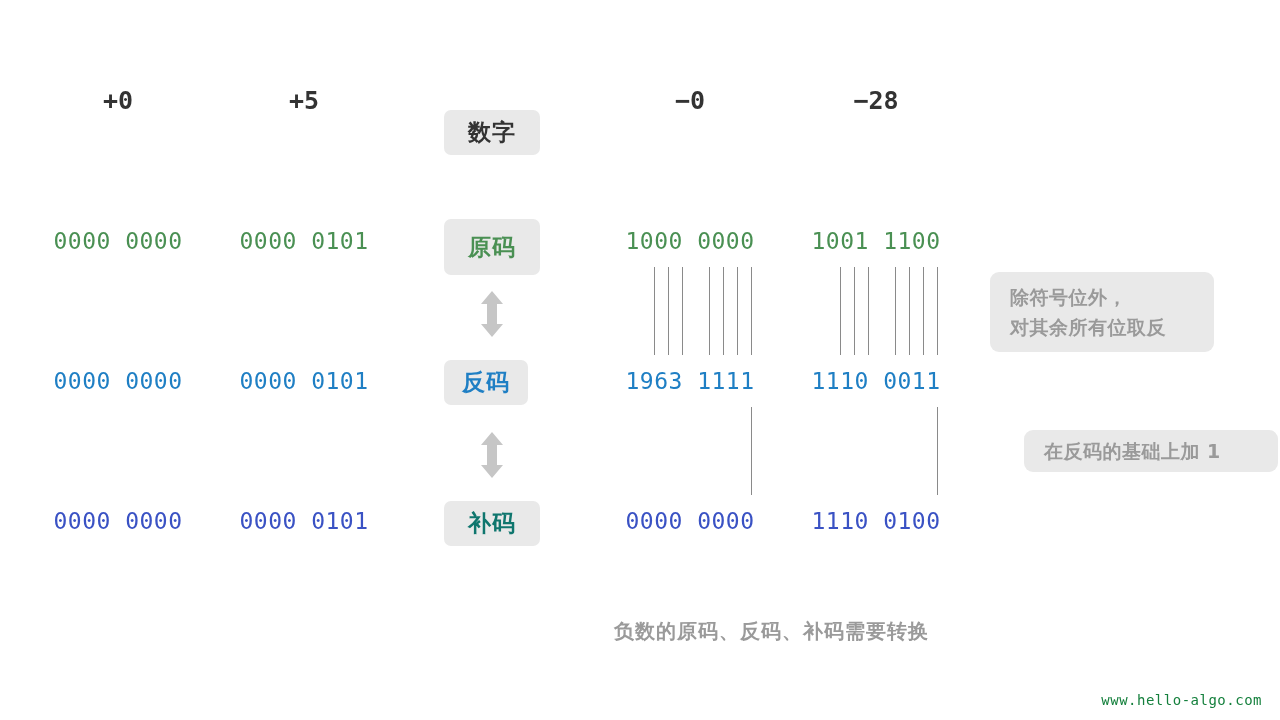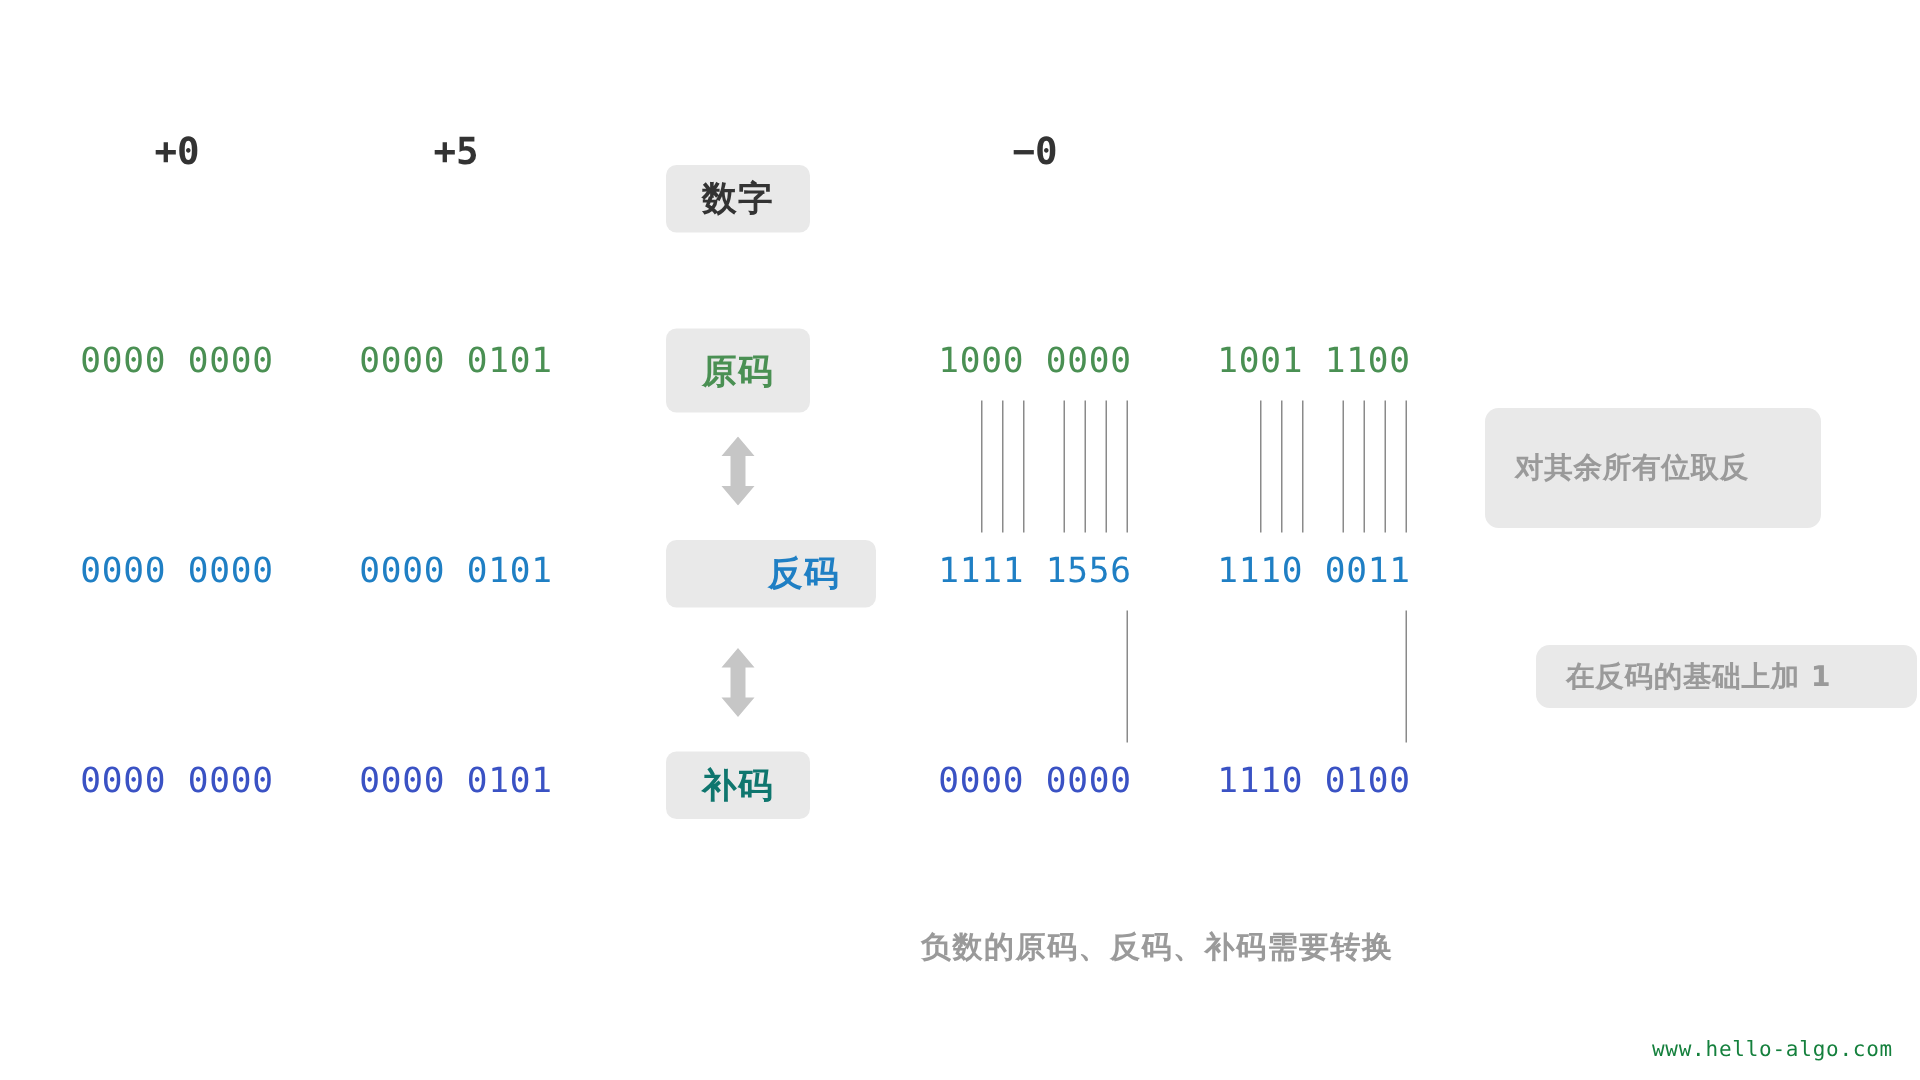--- a/index.html
+++ b/index.html
@@ -124,38 +124,39 @@
 <div class="stage">
 
   <div class="abs num-head" style="left:48px; top:86px; width:140px;">+0</div>
 
   <div class="abs num-head" style="left:234px; top:86px; width:140px;">+5</div>
 
   <div class="abs badge badge-head" style="left:444px; top:82px; width:96px; height:45px;margin-top:28px;">数字</div>
 
   <div class="abs num-head" style="left:620px; top:86px; width:140px;">−0</div>
 
+  <div class="abs num-head" style="left:806px; top:86px; width:140px;">−28</div>
 
   <div class="abs code c-green" style="left:48px; top:228px; width:140px;">0000 0000</div>
 
   <div class="abs code c-green" style="left:234px; top:228px; width:140px;">0000 0101</div>
 
   <div class="abs badge badge-green" style="left:444px; top:219px; width:96px; height:56px;">原码</div>
 
   <div class="abs code c-green" style="left:620px; top:228px; width:140px;">1000 0000</div>
 
   <div class="abs code c-green" style="left:806px; top:228px; width:140px;">1001 1100</div>
 
   <div class="abs code c-blue" style="left:48px; top:368px; width:140px;">0000 0000</div>
 
   <div class="abs code c-blue" style="left:234px; top:368px; width:140px;">0000 0101</div>
 
-  <div class="abs badge badge-blue" style="left:444px; top:360px; width:96px; height:45px;padding-left:44px;">反码</div>
-
-  <div class="abs code c-blue" style="left:620px; top:368px; width:140px;">1111 1556</div>
+  <div class="abs badge badge-blue" style="left:444px; top:360px; width:84px; height:45px;">反码</div>
+
+  <div class="abs code c-blue" style="left:620px; top:368px; width:140px;">1963 1111</div>
 
   <div class="abs code c-blue" style="left:806px; top:368px; width:140px;">1110 0011</div>
 
   <div class="abs code c-indigo" style="left:48px; top:508px; width:140px;">0000 0000</div>
 
   <div class="abs code c-indigo" style="left:234px; top:508px; width:140px;">0000 0101</div>
 
   <div class="abs badge badge-indigo" style="left:444px; top:501px; width:96px; height:45px;">补码</div>
 
   <div class="abs code c-indigo" style="left:620px; top:508px; width:140px;">0000 0000</div>
@@ -195,20 +196,21 @@
   </div>
 
   <div class="abs">
     <div class="bitline" style="left:751px; top:407px; height:88px;"></div>
   </div>
   <div class="abs">
     <div class="bitline" style="left:937px; top:407px; height:88px;"></div>
   </div>
 
   <div class="note" style="left:990px; top:272px; width:224px; height:80px;">
+    <span>除符号位外，</span>
     <span>对其余所有位取反</span>
   </div>
 
   <div class="note" style="left:990px; top:430px; width:254px; height:42px; padding:0 20px;margin-left:34px;">
     <span>在反码的基础上加 1</span>
   </div>
 
 
   <div class="caption" style="left:614px; top:618px;">负数的原码、反码、补码需要转换</div>
 

